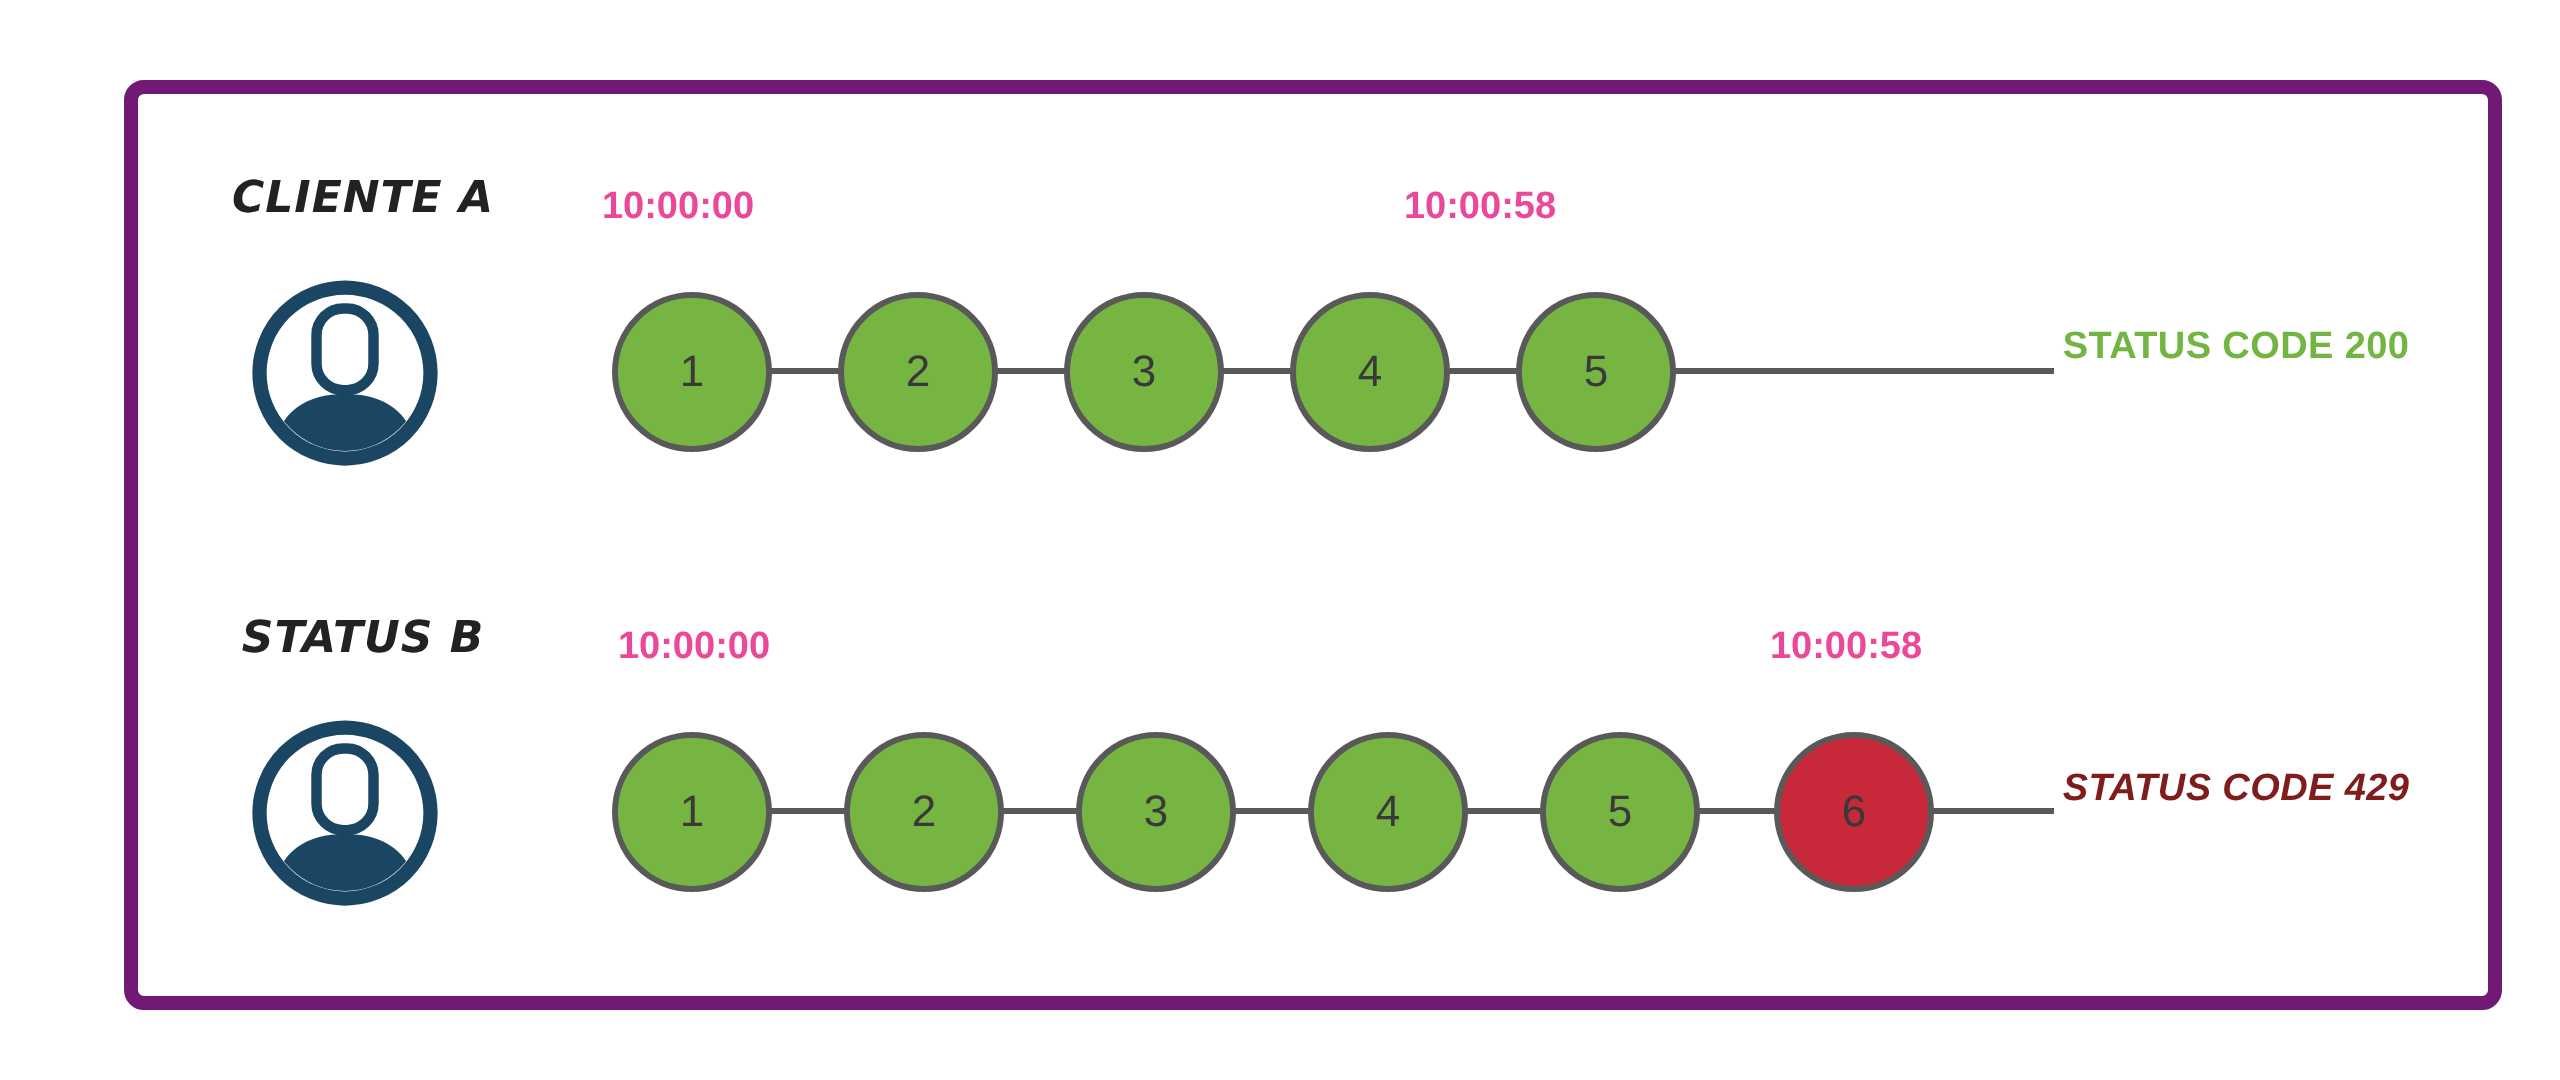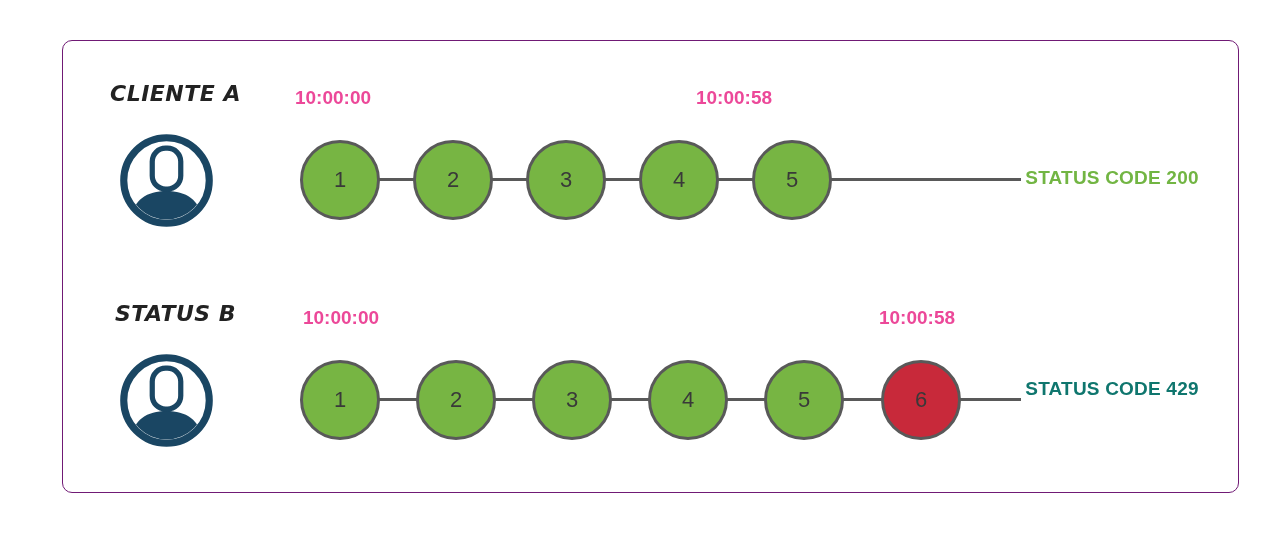--- a/index.html
+++ b/index.html
@@ -11,21 +11,21 @@
     overflow: hidden;
     font-family: "Liberation Sans", sans-serif;
     position: relative;
   }
   .frame {
     position: absolute;
     left: 62px;
     top: 40px;
     width: 1175px;
     height: 451px;
-    border: 1px solid #701a75;
+    border: 7px solid #701a75;
     border-radius: 10px;
     background: #ffffff;
   }
   .frame * { box-sizing: content-box; }
 
   .client-label {
     position: absolute;
     left: 40px;
     width: 145px;
     text-align: center;
@@ -103,21 +103,21 @@
     position: absolute;
     left: 929px;
     width: 240px;
     text-align: center;
     font-weight: bold;
     font-size: 19px;
     line-height: 22px;
     letter-spacing: 0.2px;
     white-space: nowrap;
   }
-  .row-a .status { top: 116px; margin-top: 10px; }
+  .row-a .status { top: 116px; }
   .row-b .status { top: 337px; }
   .status .line2 { font-size: 17px; }
 </style>
 </head>
 <body>
 
 <div class="frame">
 
   <section class="row-a">
     <div class="client-label">CLIENTE A</div>
@@ -176,18 +176,18 @@
 
     <div class="line"></div>
 
     <div class="circle c1" style="background: rgb(119, 181, 67);">1</div>
     <div class="circle c2" style="background: rgb(119, 181, 67);">2</div>
     <div class="circle c3" style="background: rgb(119, 181, 67);">3</div>
     <div class="circle c4" style="background: rgb(119, 181, 67);">4</div>
     <div class="circle c5" style="background: rgb(119, 181, 67);">5</div>
     <div class="circle c6" style="background: rgb(200, 41, 58);">6</div>
 
-    <div class="status" style="color: #0f766e;">
+    <div class="status" style="color: #7f1d1d; font-style: italic;">
       <div class="line1">STATUS CODE 429</div>
     </div>
   </section>
 
 </div>
 
 </body></html>

